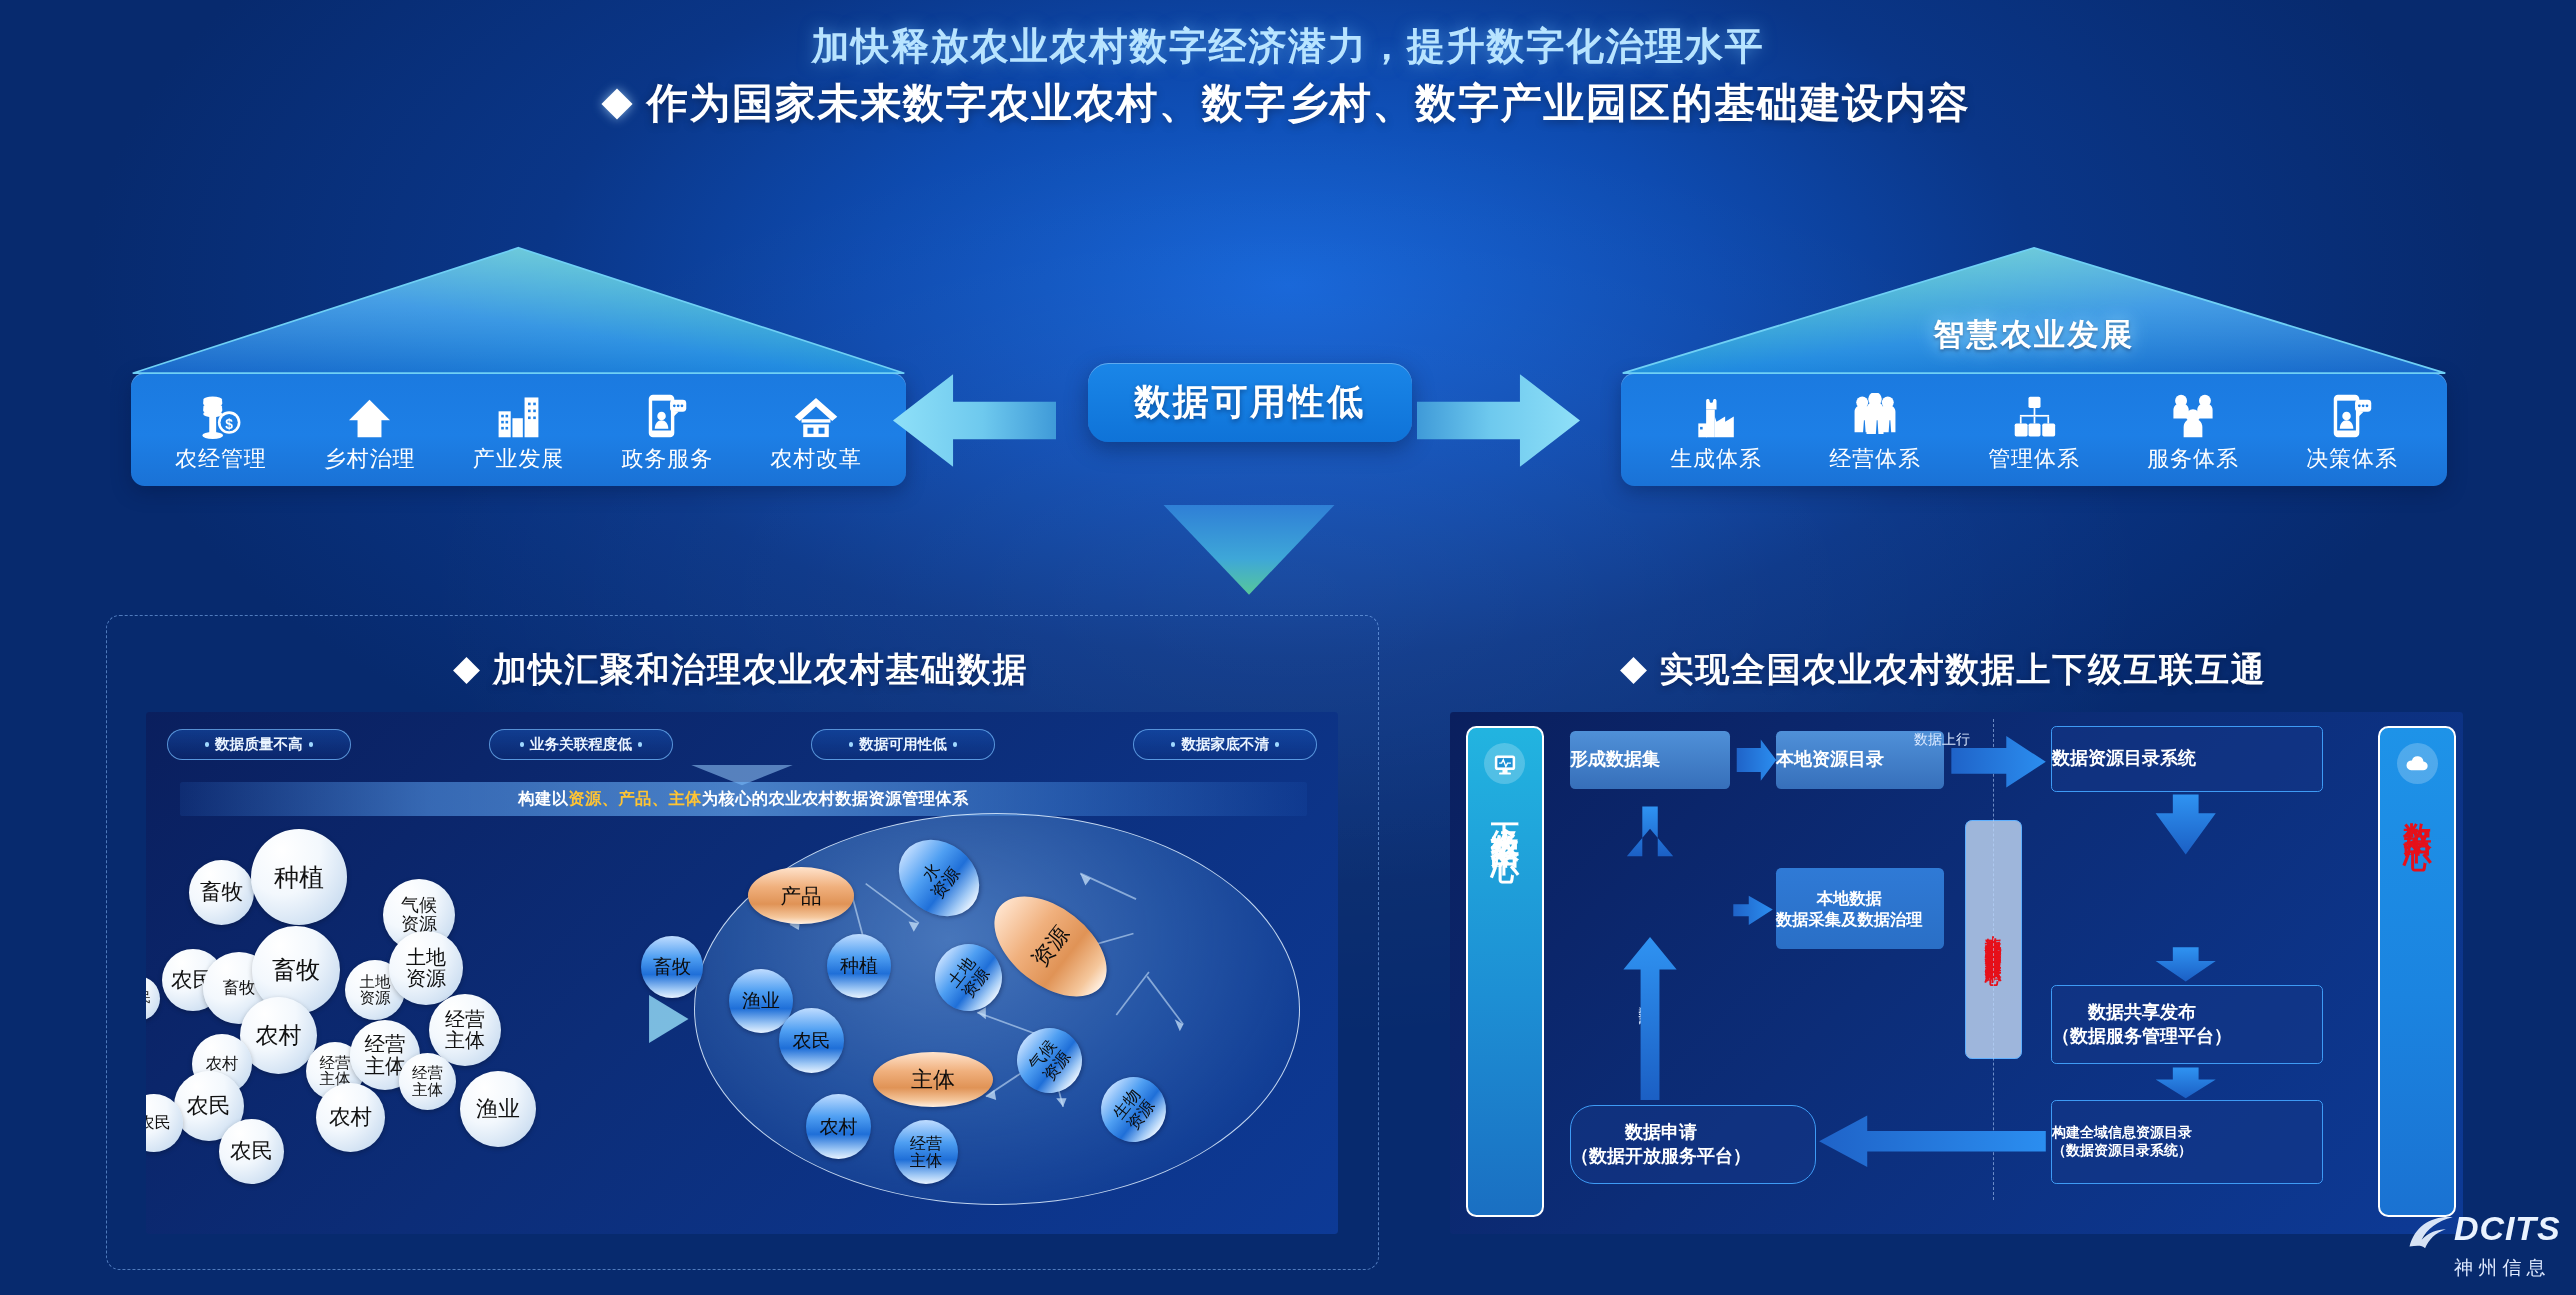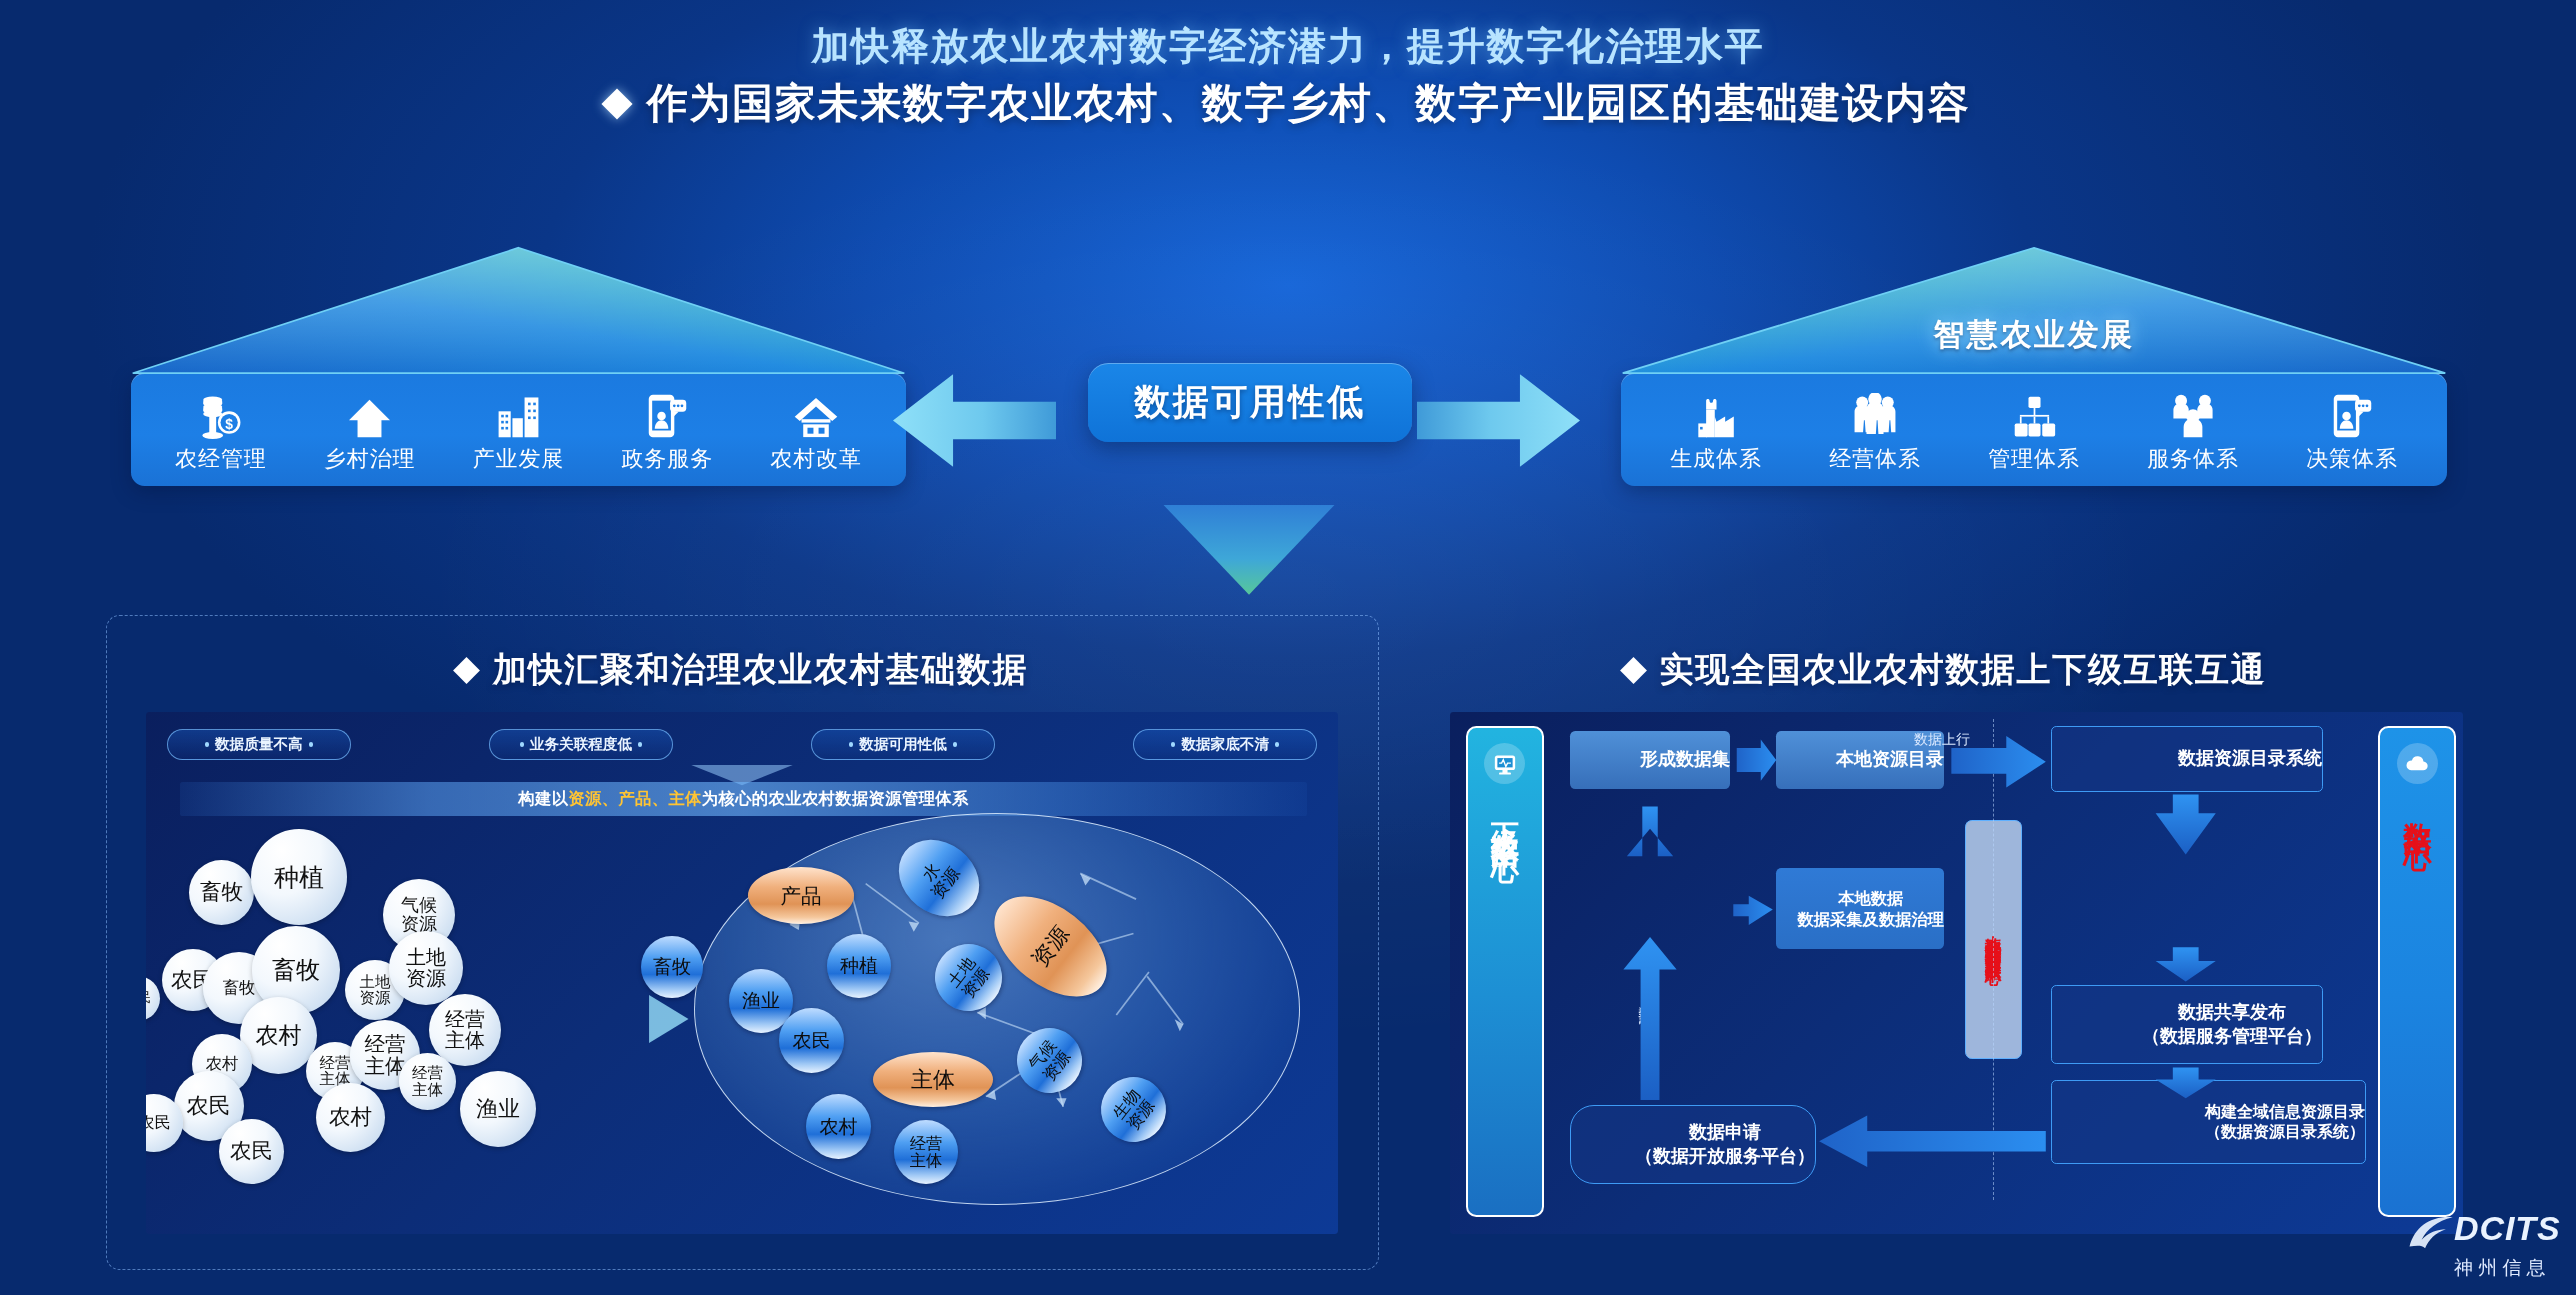--- a/index.html
+++ b/index.html
@@ -146,21 +146,21 @@
     width:41px;height:41px;border-radius:50%;
     background:rgba(255,255,255,.22);
     display:flex;align-items:center;justify-content:center;margin-bottom:17px;
   }
   .vtext{
     writing-mode:vertical-rl;text-orientation:upright;
     font-size:28px;font-weight:bold;letter-spacing:6px;
   }
   .fbox{
     position:absolute;border-radius:5.2px;
-    display:flex;align-items:center;justify-content:flex-end;text-align:center;
+    display:flex;align-items:center;justify-content:flex-start;text-align:center;
     color:#fff;font-weight:bold;line-height:1.28;
   }
   .fbox.solid{background:linear-gradient(180deg,#2f7ad6 0%,#2a6fc6 100%);}
   .fbox.line{background:rgba(20,55,135,.55);border:0.9px solid #3e9bf5;}
   .fbox.soft{background:linear-gradient(180deg,rgba(83,150,222,.95) 0%,rgba(62,124,200,.85) 100%);}
   .redbox{
     position:absolute;border-radius:6.9px;
     background:rgba(190,212,240,.82);border:0.9px solid #5fb0ff;
     display:flex;align-items:center;justify-content:center;
   }
@@ -606,21 +606,21 @@
     <div class="fbox line" style="left:601px;top:273px;width:270px;height:77px;font-size:18px;white-space:pre-line;">
       <span>数据共享发布
 （数据服务管理平台）</span>
     </div>
 
     <div class="fbox line" style="left:120px;top:393px;width:244px;height:77px;font-size:18px;white-space:pre-line;border-radius:24px;">
       <span>数据申请
 （数据开放服务平台）</span>
     </div>
 
-    <div class="fbox line" style="left:601px;top:368px;width:270px;height:82px;font-size:16px;white-space:pre-line;padding-left:43px;">
+    <div class="fbox line" style="left:601px;top:388px;width:270px;height:82px;font-size:14px;white-space:pre-line;">
       <span>构建全域信息资源目录
 （数据资源目录系统）</span>
     </div>
 
     <div class="redbox" style="left:515px;top:108px;width:55px;height:237px;">
       <span class="redtext">本地数据审核及数据稽查后汇聚至大数据中心</span>
     </div>
 
     <div class="dashv" style="left:543px;top:6.9px;height:481px;"></div>
 

